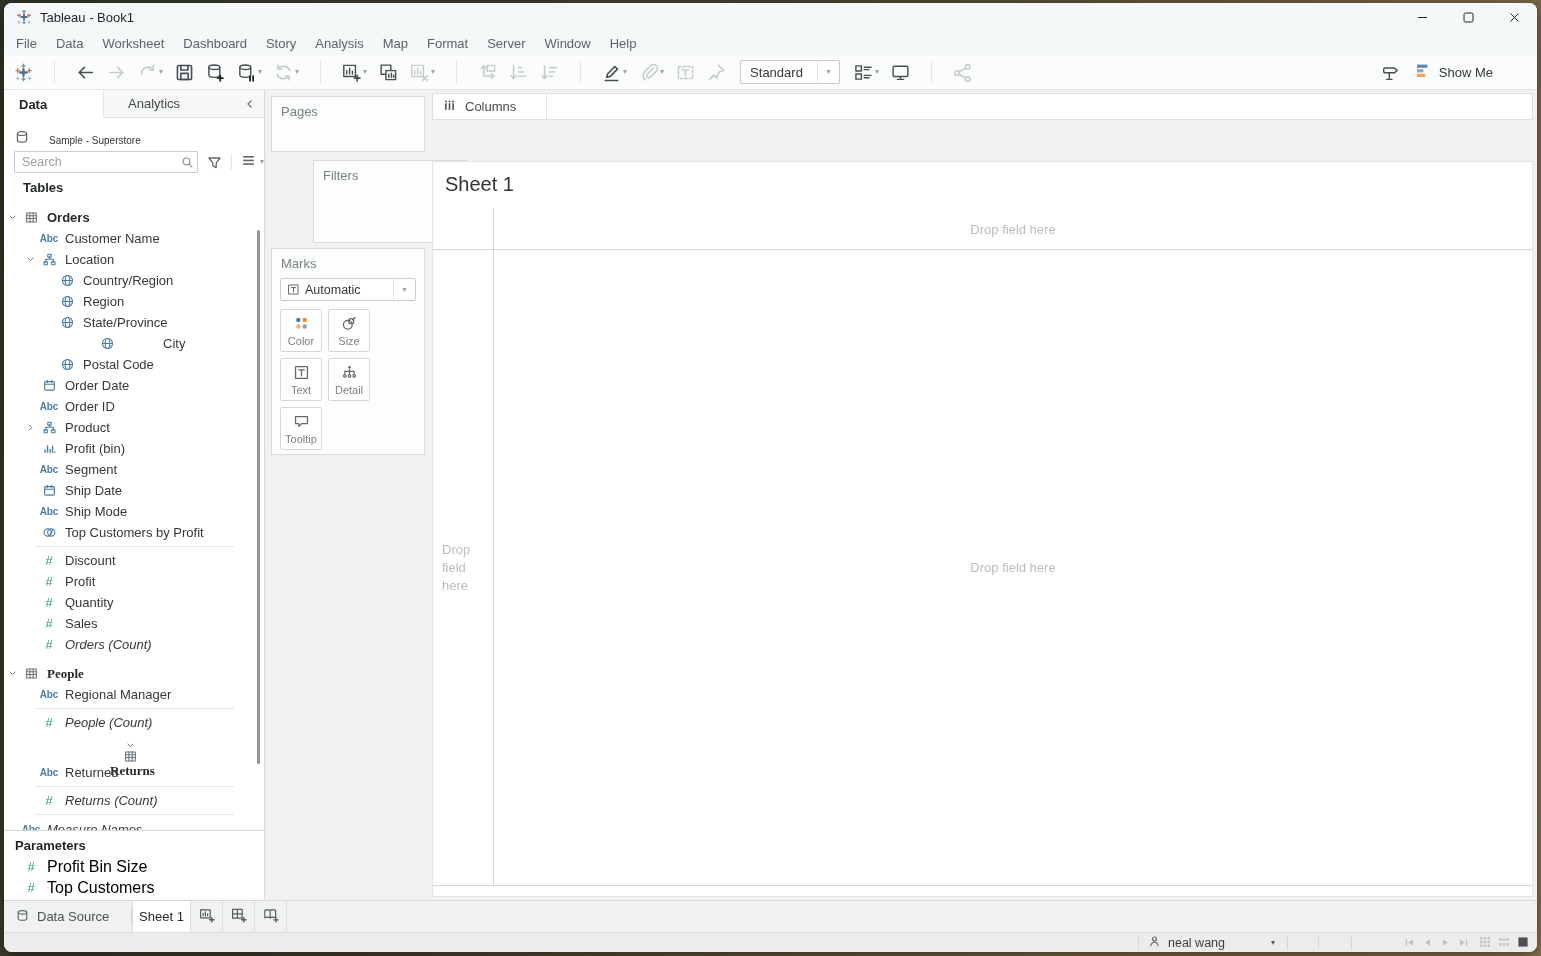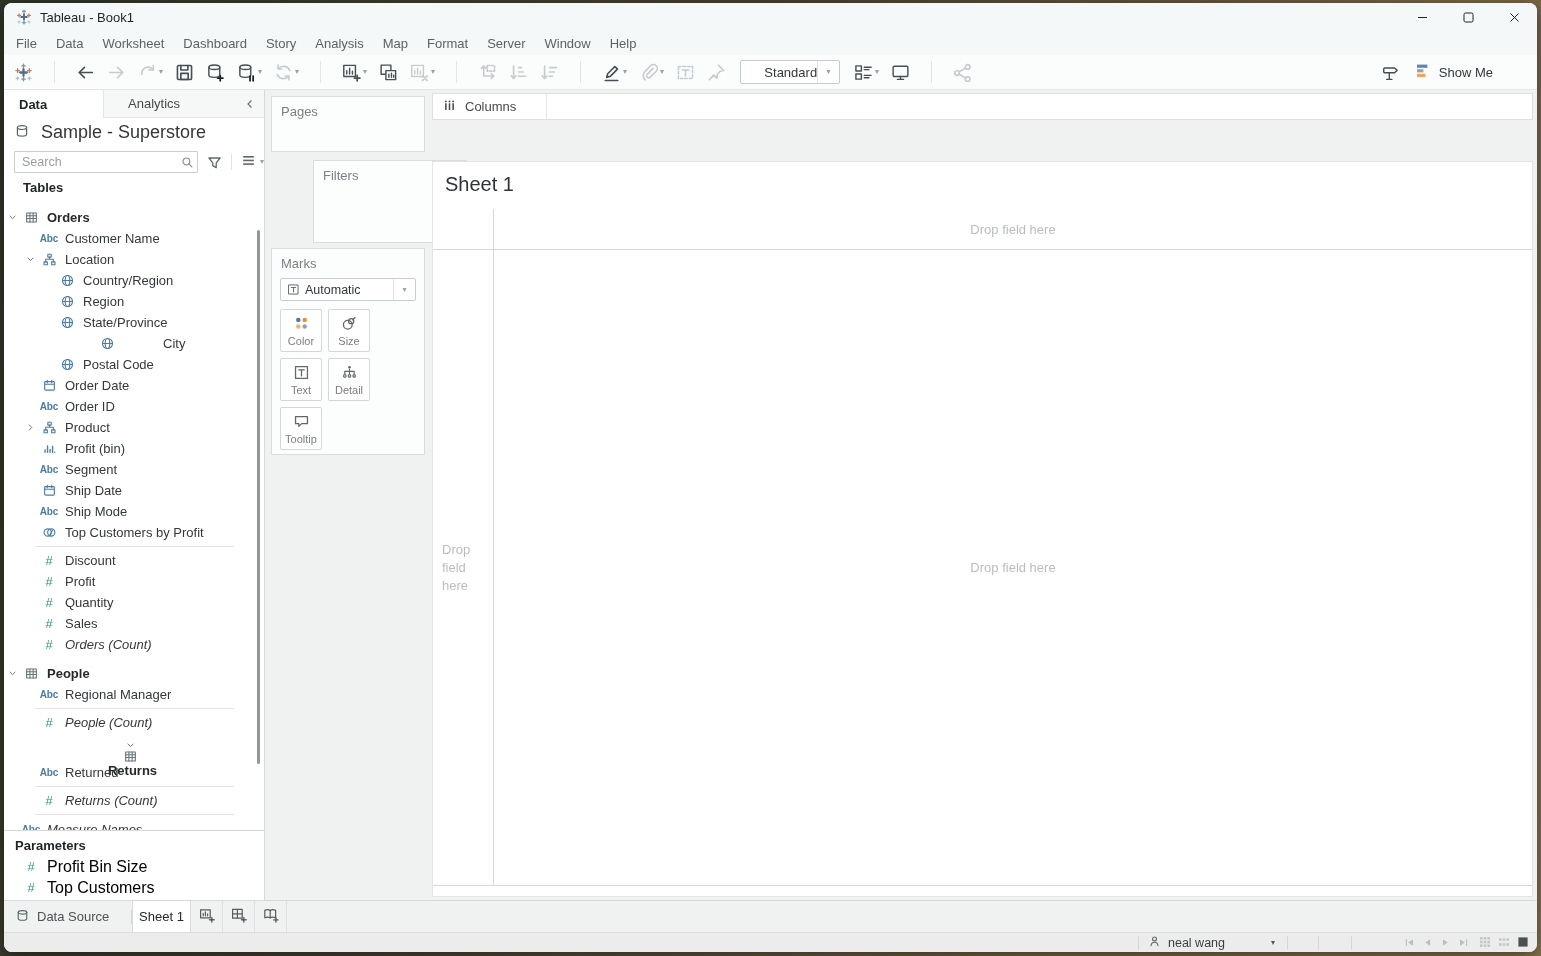--- a/index.html
+++ b/index.html
@@ -22,35 +22,35 @@
   .toolbar{position:absolute;top:52px;left:0;right:0;height:35px;background:#fbfcfc;
     border-bottom:1px solid #e3e5e6;display:flex;align-items:center;padding:0 10px;}
   .tb-group{display:flex;align-items:center;gap:12px;}
   .tb-btn{display:flex;align-items:center;gap:2px;}
   .tb-btn svg{width:19px;height:19px;display:block;}
   .en{color:#474f53;} .dis{color:#c6cbce;}
   .caret{font-size:8px;color:#9aa0a4;line-height:1;}
   .sep{width:1px;height:22px;background:#e3e5e6;margin:0 9px;}
   .fit-select{width:100px;height:24px;border:1px solid #c6cacc;border-radius:2px;background:#fff;
     display:flex;align-items:center;font-size:13px;color:#33383b;margin:0 14px;}
-  .fit-select .lbl{flex:1;padding-left:9px;text-align:right;}
+  .fit-select .lbl{flex:1;padding-left:9px;}
   .fit-select .dd{width:22px;height:100%;border-left:1px solid #e0e2e3;display:flex;align-items:center;justify-content:center;}
   .tb-right{margin-left:auto;display:flex;align-items:center;gap:16px;padding-right:34px;}
   .showme{display:flex;align-items:center;gap:7px;font-size:13px;color:#33383b;}
   .showme svg{width:16px;height:16px;}
   
   .datapanel{position:absolute;top:87px;left:0;width:261px;height:810px;background:#fff;border-right:1px solid #d7d9da;}
   .dp-tabs{position:absolute;top:0;left:0;right:0;height:28px;display:flex;font-size:13px;}
   .dp-tab-data{width:99px;background:#fff;font-weight:bold;color:#1f2426;display:flex;align-items:center;padding-left:15px;}
   .dp-tab-analytics{flex:1;background:#f6f7f7;border-left:1px solid #e2e4e5;border-bottom:1px solid #e2e4e5;
     color:#44494c;display:flex;align-items:center;padding-left:24px;}
   .dp-collapse{margin-left:auto;padding-right:9px;color:#6e7477;display:flex;align-items:center;}
   .dp-collapse svg{width:10px;height:10px;}
-  .dp-ds{position:absolute;top:28px;left:0;right:0;height:28px;display:flex;align-items:center;gap:12px;
-    padding-left:11px;font-size:18px;color:#33383b;}
+  .dp-ds{position:absolute;top:28px;left:0;right:0;height:28px;display:flex;align-items:flex-end;gap:20px;
+    padding-left:11px;font-size:10px;color:#33383b;}
   .dp-ds svg{width:14px;height:14px;color:#5a6468;}
   .dp-search{position:absolute;top:60px;left:0;right:0;height:24px;display:flex;align-items:center;}
   .search-box{position:relative;margin-left:10px;width:199px;height:22px;}
   .search-box input{width:100%;height:100%;border:1px solid #c9cdcf;border-radius:1px;font-size:12.5px;
     padding:0 22px 0 7px;color:#33383b;font-family:"Liberation Sans",sans-serif;outline:none;}
   .search-box input::placeholder{color:#9aa0a3;}
   .search-box .mag{position:absolute;right:4px;top:4px;width:13px;height:13px;color:#8d9396;}
   .dp-search .tool{margin-left:9px;color:#5f686c;display:flex;align-items:center;}
   .dp-search .tool svg{width:15px;height:15px;}
   .dp-search .vsep{width:1px;height:16px;background:#e0e2e3;margin-left:9px;}
@@ -60,21 +60,21 @@
   .tree-row .exp{width:16px;display:flex;align-items:center;justify-content:center;color:#6e7477;}
   .tree-row .exp svg{width:9px;height:9px;}
   .tree-row .fic{width:22px;display:flex;align-items:center;justify-content:center;flex:none;}
   .tree-row .fic svg{width:13px;height:13px;}
   .tree-row .lab{margin-left:5px;white-space:nowrap;}
   .bold{font-weight:bold;color:#26292b;} .ital{font-style:italic;}
   .blue{color:#4a7ca8;} .gray-ic{color:#68747a;}
   .abc{color:#4a7ca8;font-size:10px;font-weight:600;letter-spacing:-.2px;}
   .num{color:#30968a;font-size:13px;font-weight:400;}
   .tree-div{height:1px;background:#e3e5e6;margin:3px 22px 3px 31px;}
-  .gap8{margin-top:8px;} .gap4{margin-top:4px;}
+  .gap8{margin-top:8px;font-family:Liberation Serif, serif;} .gap4{margin-top:4px;}
   .dp-scroll{position:absolute;right:4px;top:140px;width:3px;height:534px;background:#909699;border-radius:2px;}
   .params{position:absolute;left:0;right:0;bottom:0;height:70px;background:#fff;border-top:1px solid #d4d6d7;}
   .params .ph{margin:7px 0 3px 11px;font-size:13px;font-weight:bold;color:#1f2426;}
   .params .tree-row{padding-left:10px;}
   
   .card{position:absolute;left:267px;width:154px;background:#fcfdfd;border:1px solid #d9dbdc;font-size:13px;color:#7a8084;}
   .card .clab{padding:7px 0 0 9px;}
   .card-pages{top:93px;height:56px;}
   .card-filters{top:157px;height:83px;margin-left:42px;}
   .card-marks{top:245px;height:207px;}

